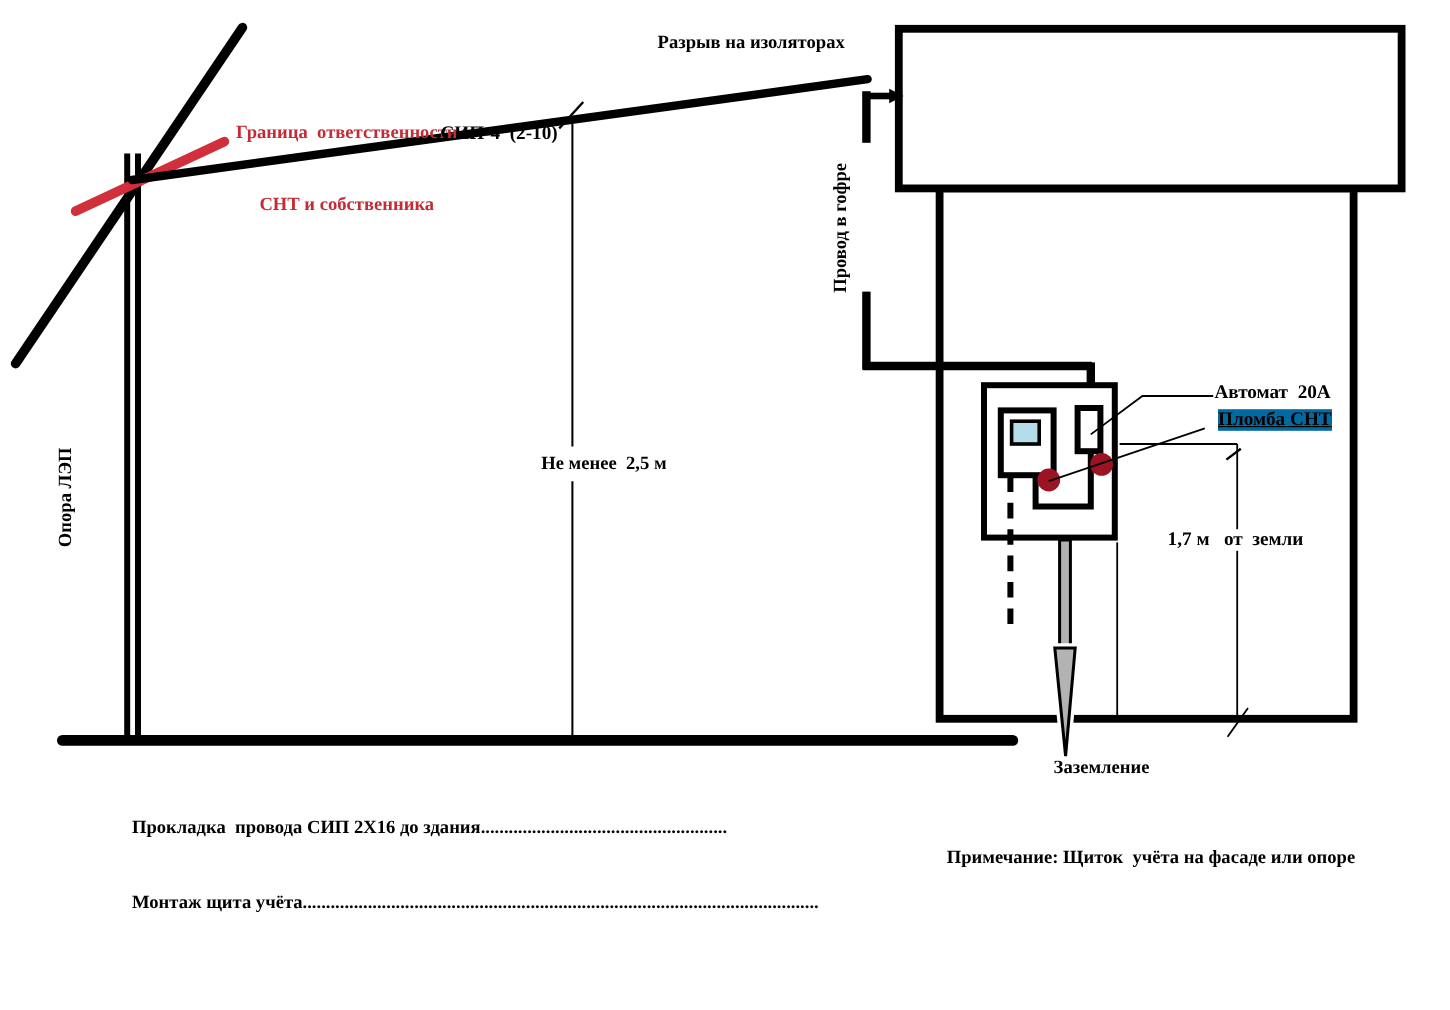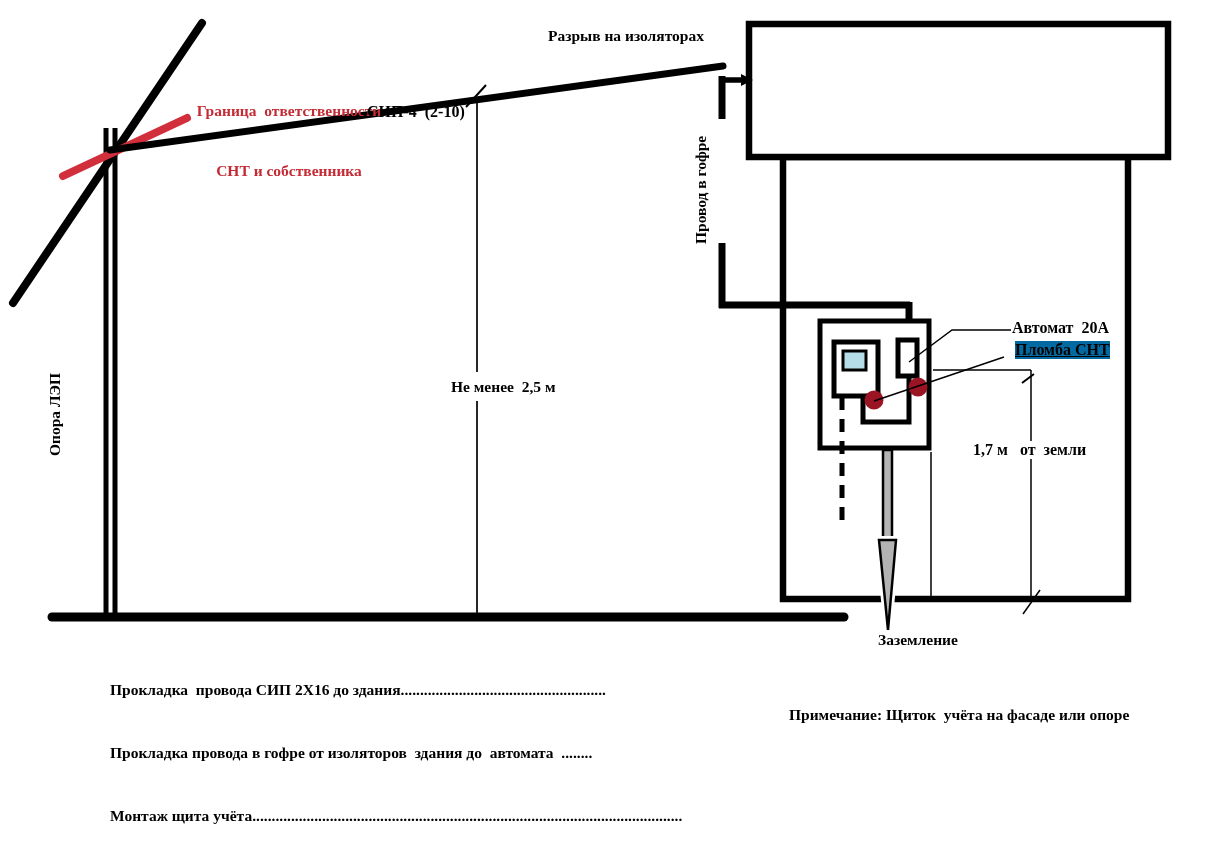--- a/index.html
+++ b/index.html
@@ -95,21 +95,20 @@
 <div class="lbl lbl-16 underlined" style="left:1015px;top:341px;background:#0369a1;">Пломба СНТ</div>
 
 <div class="lbl lbl-16 whitebg" style="left:971px;top:441px;">1,7 м   от  земли</div>
 
 <div class="lbl lbl-15" style="left:840px;top:631px;margin-left:38px;">Заземление</div>
 
 <div class="lbl lbl-15" style="left:789px;top:706px;">Примечание: Щиток  учёта на фасаде или опоре</div>
 
 <div class="services">
   <div class="svc-line">Прокладка  провода СИП 2Х16 до здания.....................................................</div>
-  <div class="svc-line">Прокладка провода в гофре от изоляторов  здания до  автомата  ........</div>
   <div class="svc-line">Монтаж щита учёта...............................................................................................................</div>
   
   
   
   
   
   
 </div>
 
 </div>

